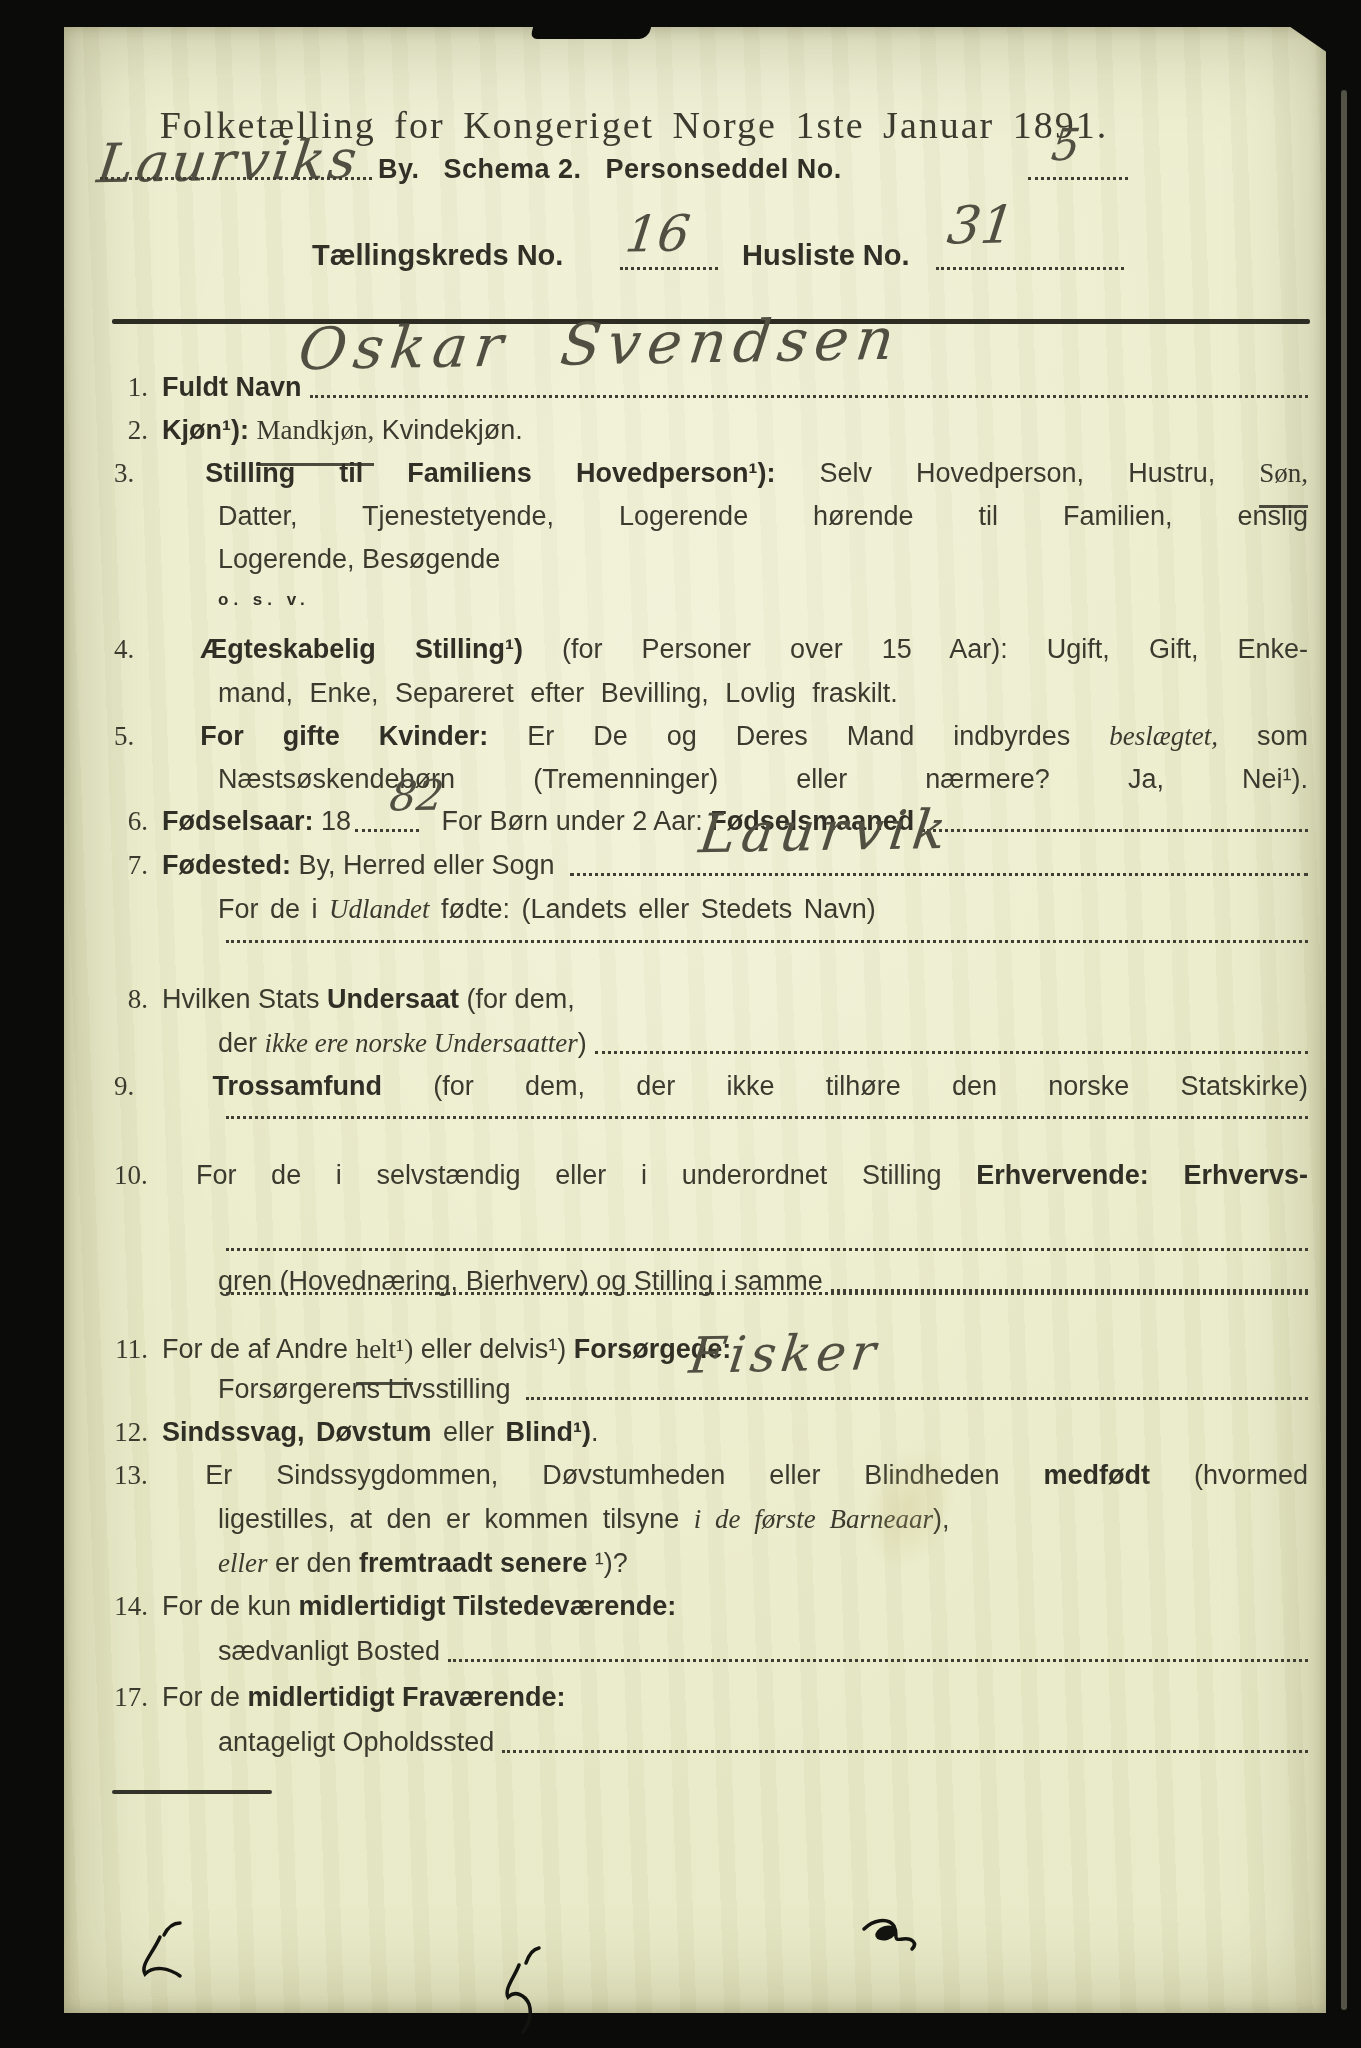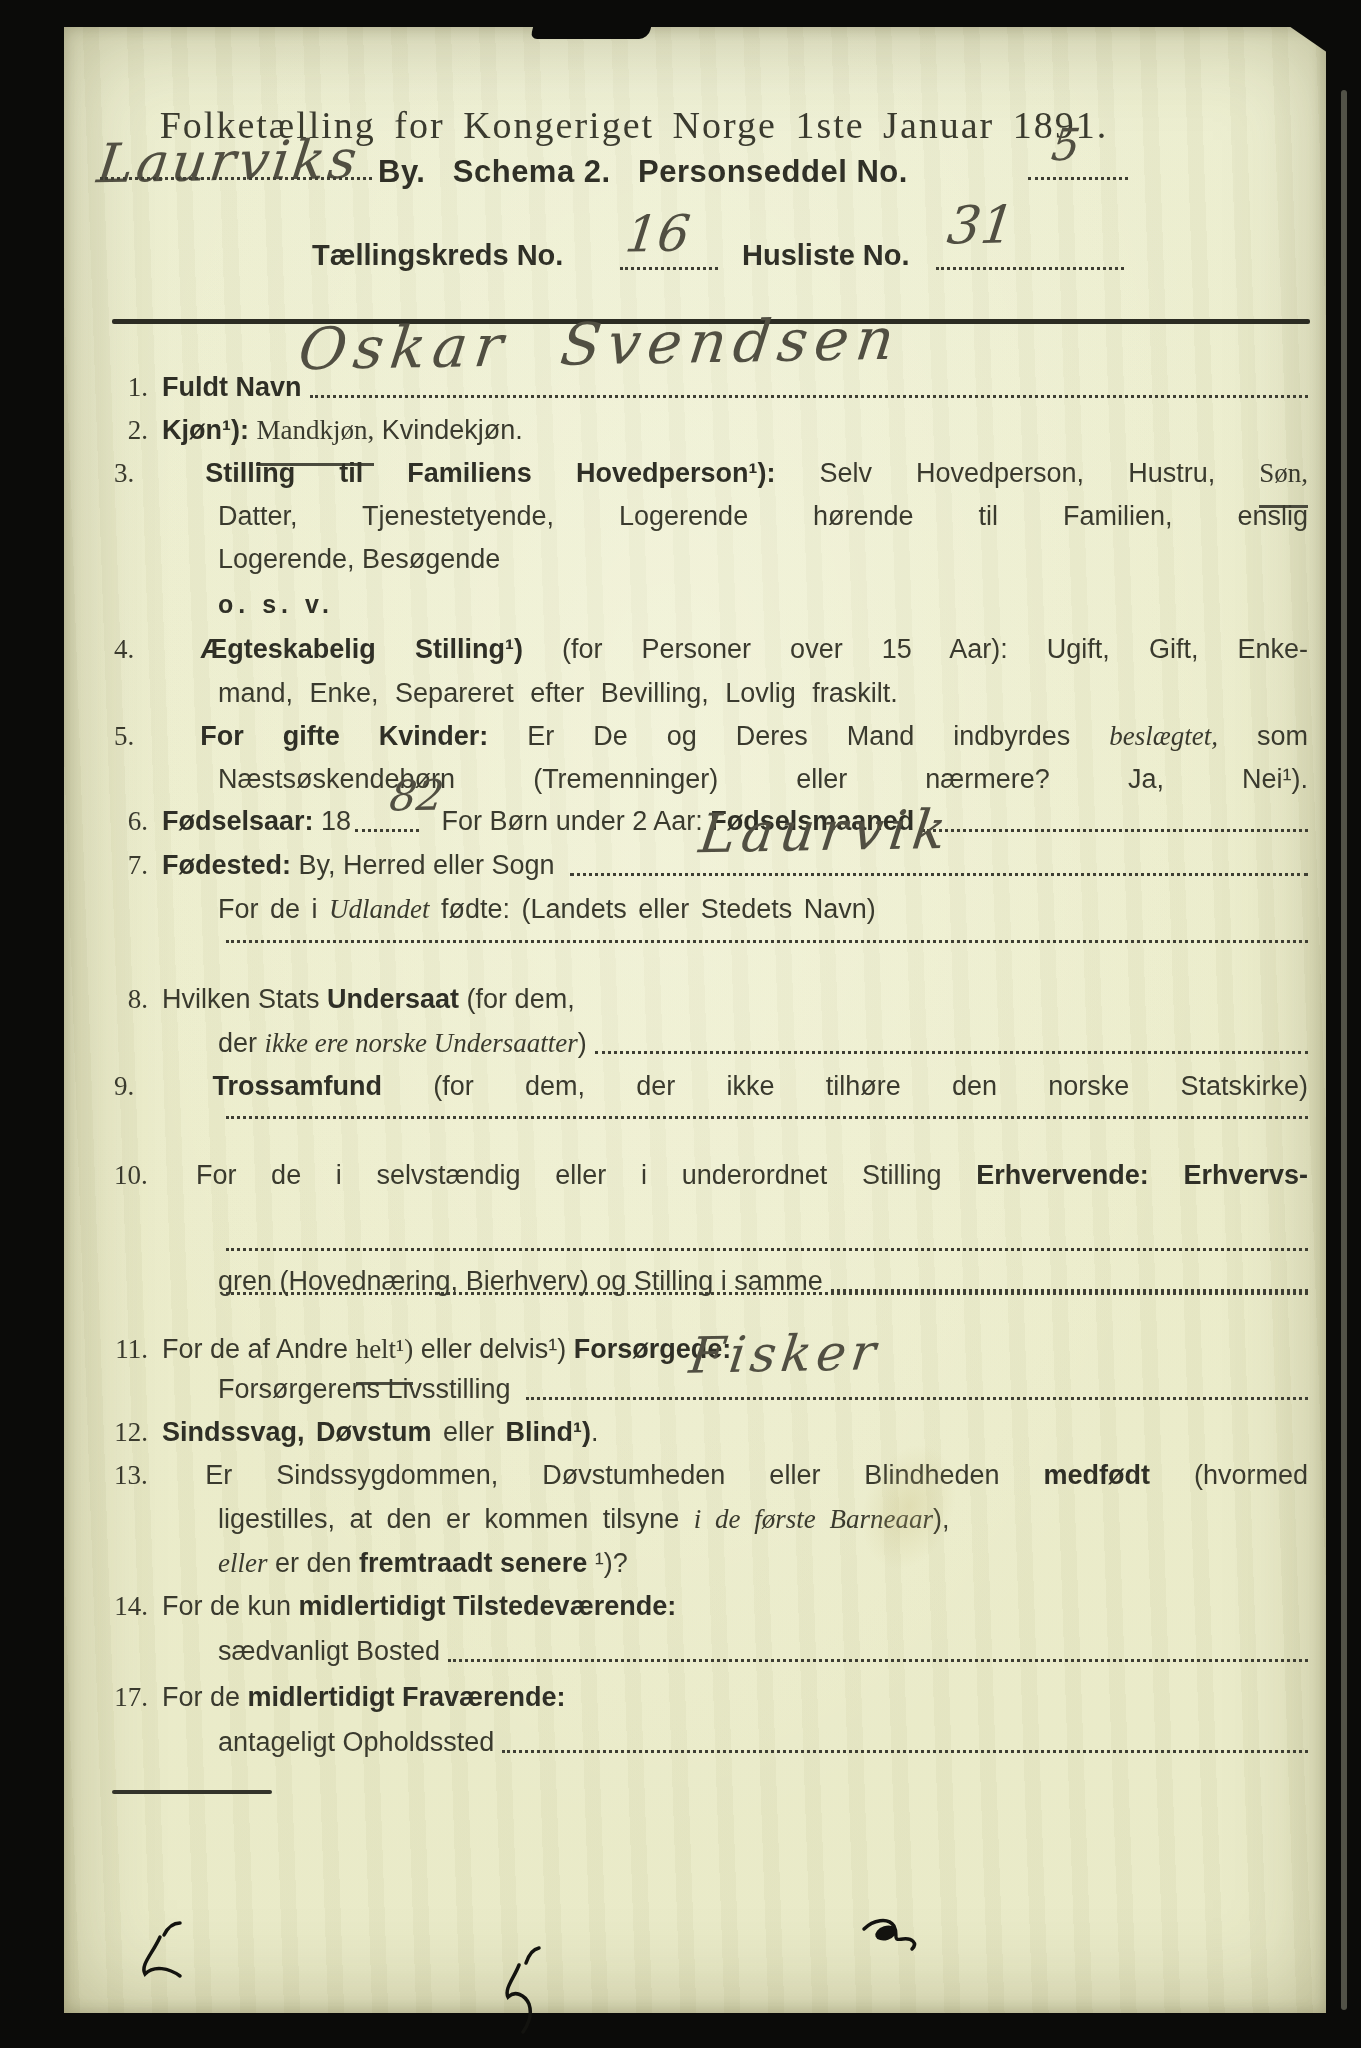--- a/index.html
+++ b/index.html
@@ -14,21 +14,21 @@
          color:#3a3a2e;}
   .notch{position:absolute;left:468px;top:-3px;width:118px;height:15px;background:#0b0b09;
          transform:skewX(-14deg);border-radius:0 0 9px 7px;}
   .corner-tr{position:absolute;right:-2px;top:-2px;width:46px;height:28px;background:#0b0b09;
          clip-path:polygon(12% 0,100% 0,100% 100%);}
   .page-edge{position:absolute;left:1341px;top:90px;width:6px;height:1920px;
          background:rgba(168,168,148,0.45);border-radius:3px;}
   .title{position:absolute;left:30px;top:76px;width:1080px;text-align:center;
          font-size:38px;letter-spacing:2px;word-spacing:7px;color:#3b3b2f;white-space:nowrap;}
   .bold-sans{font-family:"Liberation Sans",sans-serif;font-weight:700;color:#303027;}
-  .subtitle{position:absolute;left:314px;top:127px;font-size:31px;white-space:pre;letter-spacing:0.5px;}
+  .subtitle{position:absolute;left:314px;top:127px;font-size:27px;white-space:pre;letter-spacing:0.5px;}
   .district{position:absolute;top:212px;font-size:29px;white-space:pre;}
   .d-label1{left:248px;}
   .d-label2{left:678px;}
   .dotline{position:absolute;border-bottom:3.5px dotted #3e3e33;}
   .hw{position:absolute;font-family:"DejaVu Serif",serif;font-style:italic;color:#514f42;
       transform:skewX(-8deg) rotate(-1deg);white-space:nowrap;line-height:1;}
   .thick-rule{position:absolute;left:48px;top:292px;width:1198px;height:5px;background:#2c2c23;border-radius:2px;}
   .short-rule{position:absolute;left:48px;top:1763px;width:160px;height:4px;background:#33332a;border-radius:2px;}
   .footnote{position:absolute;left:150px;top:1798px;font-size:25px;letter-spacing:3px;word-spacing:9px;
             color:#35352b;white-space:nowrap;}
@@ -36,21 +36,21 @@
   .row{position:absolute;left:50px;width:1194px;display:flex;align-items:baseline;
        font-size:27px;white-space:pre;color:#3a3a2e;box-sizing:border-box;}
   .row.fill{display:block;text-align:justify;text-align-last:justify;white-space:normal;}
   .row.cont{padding-left:104px;}
   .num{flex:0 0 48px;width:48px;display:inline-block;text-align:right;padding-right:14px;
        box-sizing:border-box;font-family:"Liberation Serif",serif;}
   .seg-b{font-family:"Liberation Sans",sans-serif;font-weight:700;font-size:27px;color:#2f2f26;}
   .seg-r{font-family:Liberation Sans, sans-serif;}
   .seg-i{font-family:"Liberation Serif",serif;font-style:italic;}
   .seg-u{font-family:"Liberation Serif",serif;border-bottom:3px solid #4a4a3d;padding-bottom:17px;}
-  .seg-s{font-family:"Liberation Sans",sans-serif;font-weight:700;font-size:25px;letter-spacing:5px;color:#303027;}
+  .seg-s{font-family:"Liberation Sans",sans-serif;font-weight:700;font-size:17px;letter-spacing:5px;color:#303027;}
   .seg-d{flex:1 1 auto;align-self:flex-end;border-bottom:3.5px dotted #3e3e33;margin:0 0 5px 8px;min-width:36px;}
   .seg-d60{flex:0 0 64px;align-self:flex-end;border-bottom:3.5px dotted #3e3e33;margin:0 0 5px 4px;}
   .stain{position:absolute;left:800px;top:1415px;width:90px;height:130px;border-radius:50%;
          background:radial-gradient(ellipse,rgba(196,186,120,0.30),transparent 70%);transform:rotate(20deg);}
   .ink-marks{position:absolute;left:0;top:1850px;}
 </style>
 </head>
 <body>
 
 <div class="scan">

